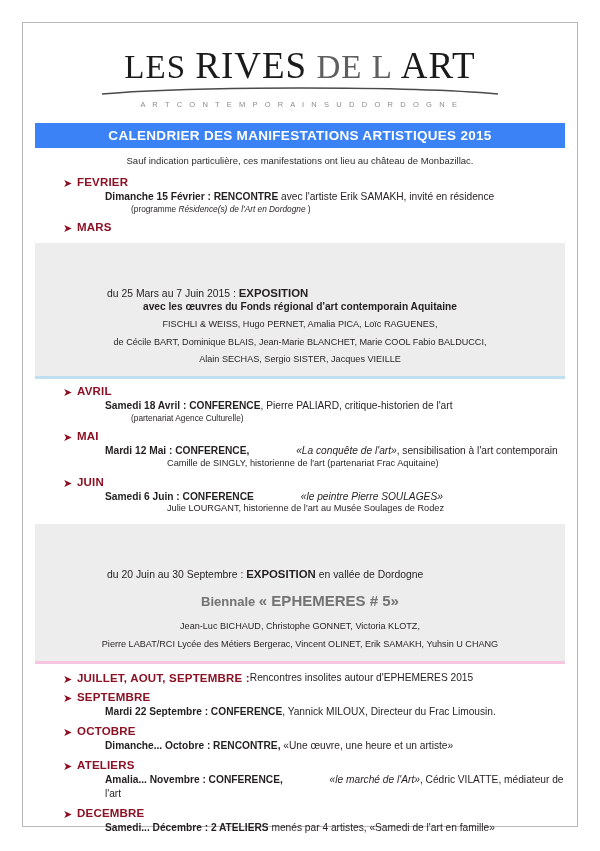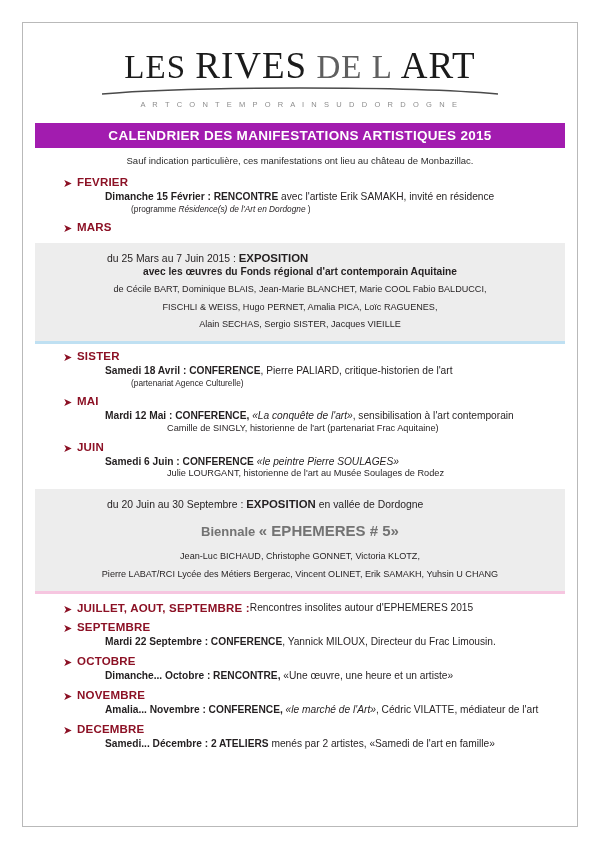--- a/index.html
+++ b/index.html
@@ -57,21 +57,21 @@
     color: #8d8d8d;
     font-family: "Liberation Sans", sans-serif;
   }
   .logo-swoosh {
     display: block;
     margin: 2px auto 0 auto;
   }
 
   
   .title-bar {
-    background: #a21caf;
+    background: #3b82f6;
     color: #ffffff;
     text-align: center;
     font-weight: bold;
     font-size: 13.5px;
     letter-spacing: 0.3px;
     padding: 5px 0 5px 0;
     margin-top: 8px;
   }
   .subtitle {
     text-align: center;
@@ -101,21 +101,21 @@
     font-size: 11.5px;
     letter-spacing: 0.2px;
   }
   .entry {
     padding-left: 70px;
     font-size: 10.2px;
     line-height: 1.35;
     margin-top: 1px;
   }
   .entry b { font-weight: bold; }
-  .entry i { font-style: italic; }
+  .entry i { font-style: italic; margin-left: 44px; }
   .entry-sub {
     padding-left: 96px;
     font-size: 8.3px;
     line-height: 1.3;
     margin-top: 0px;
   }
   .entry-sub2 {
     padding-left: 132px;
     font-size: 9.2px;
     line-height: 1.3;
@@ -125,20 +125,21 @@
   
   .panel {
     margin: 9px 0 0 0;
     padding: 9px 10px 10px 10px;
     background: #ededed;
   }
   .panel-line1 {
     padding-left: 62px;
     font-size: 10.4px;
     margin-bottom: 2px;
+    margin-top: 35px;
   }
   .panel-line1 b { font-weight: bold; font-size: 11.4px; }
   .panel-expo-title {
     text-align: center;
     font-weight: bold;
     font-size: 12.4px;
     margin: 2px 0 8px 0;
     color: #231f20;
   }
   .panel-bold-center {
@@ -212,29 +213,29 @@
     <div class="month">
       <span class="bullet">➤</span>
       <span class="month-name">MARS</span>
     </div>
 
     <div class="panel">
       <div class="panel-line1">
         <span>du 25 Mars au 7 Juin 2015 :  </span><b>EXPOSITION</b>
       </div>
       <div class="panel-bold-center">avec les œuvres du Fonds régional d'art contemporain Aquitaine</div>
+      <div class="names">FISCHLI &amp; WEISS, Hugo PERNET, Amalia PICA, Loïc RAGUENES,</div>
       <div class="names">de Cécile BART, Dominique BLAIS, Jean-Marie BLANCHET, Marie COOL Fabio BALDUCCI,</div>
-      <div class="names">FISCHLI &amp; WEISS, Hugo PERNET, Amalia PICA, Loïc RAGUENES,</div>
       <div class="names">Alain SECHAS, Sergio SISTER, Jacques VIEILLE</div>
     </div>
     <div class="blue-rule"></div>
 
     <div class="month">
       <span class="bullet">➤</span>
-      <span class="month-name">SISTER</span>
+      <span class="month-name">AVRIL</span>
     </div>
     <div class="entry">
       <b>Samedi 18 Avril : CONFERENCE</b><span>, Pierre PALIARD, critique-historien de l'art</span>
     </div>
     <div class="entry-sub">(partenariat Agence Culturelle)</div>
 
     <div class="month">
       <span class="bullet">➤</span>
       <span class="month-name">MAI</span>
     </div>
@@ -281,28 +282,28 @@
     <div class="month">
       <span class="bullet">➤</span>
       <span class="month-name">OCTOBRE</span>
     </div>
     <div class="entry">
       <b>Dimanche... Octobre : RENCONTRE,</b><span> «Une œuvre, une heure et un artiste»</span>
     </div>
 
     <div class="month">
       <span class="bullet">➤</span>
-      <span class="month-name">NOVEMBRE</span>
+      <span class="month-name">ATELIERS</span>
     </div>
     <div class="entry">
       <b>Amalia... Novembre : CONFERENCE,</b><i> «le marché de l'Art»</i><span>, Cédric VILATTE, médiateur de l'art</span>
     </div>
 
     <div class="month">
       <span class="bullet">➤</span>
       <span class="month-name">DECEMBRE</span>
     </div>
     <div class="entry">
-      <b>Samedi... Décembre : 2 ATELIERS</b><span> menés par 2 artistes, «Samedi de l'art en famille»</span>
+      <b>Samedi... Décembre : 2 ATELIERS</b><span> menés par 4 artistes, «Samedi de l'art en famille»</span>
     </div>
 
   </div>
 </div>
 
 </body></html>

